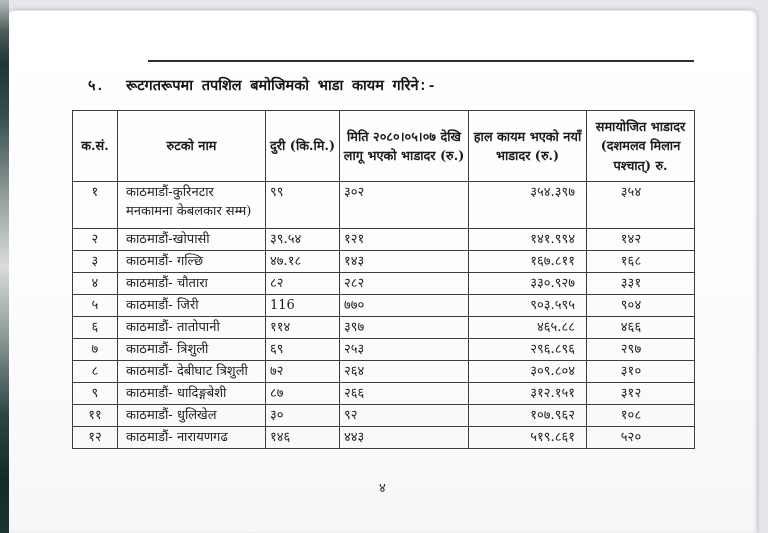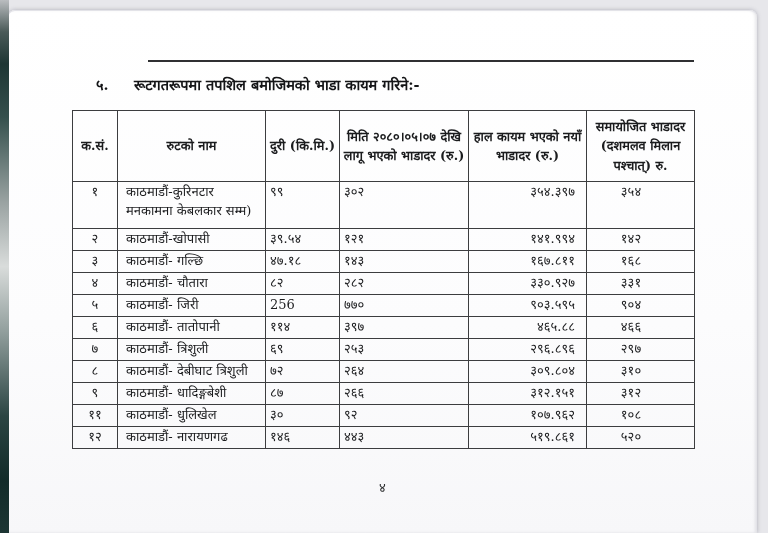--- a/index.html
+++ b/index.html
@@ -26,22 +26,22 @@
   .gazette-header{
     position:absolute;left:130px;top:26px;width:560px;
     text-align:center;font-size:13.5px;font-weight:bold;color:#17181a;
     letter-spacing:.2px;white-space:nowrap;
   }
   .header-rule{
     position:absolute;left:140px;top:50px;width:546px;height:0;
     border-top:2px solid #2f3032;
   }
   .section-line{
-    position:absolute;left:88px;top:64px;width:620px;
-    font-size:14.5px;font-weight:bold;color:#141517;
+    position:absolute;left:80px;top:64px;width:620px;
+    font-size:14.5px;font-weight:bold;color:#141517;font-family:Liberation Mono, monospace;
   }
   .section-line .sec-num{display:inline-block;width:38px;}
   .fare-table{
     position:absolute;left:64px;top:100px;width:622px;
     border-collapse:collapse;table-layout:fixed;
     font-size:13px;color:#1b1c1e;
   }
   .fare-table th,.fare-table td{
     border:1.6px solid #3c3d3f;overflow:hidden;
     padding:1px 4px;line-height:1.45;
@@ -126,21 +126,21 @@
           <td class="col1">४</td>
           <td class="col2">काठमाडौं- चौतारा</td>
           <td class="col3">८२</td>
           <td class="col4">२८२</td>
           <td class="col5">३३०.९२७</td>
           <td class="col6">३३१</td>
         </tr>
         <tr>
           <td class="col1">५</td>
           <td class="col2">काठमाडौं- जिरी</td>
-          <td class="col3">256</td>
+          <td class="col3">116</td>
           <td class="col4">७७०</td>
           <td class="col5">९०३.५९५</td>
           <td class="col6">९०४</td>
         </tr>
         <tr>
           <td class="col1">६</td>
           <td class="col2">काठमाडौं- तातोपानी</td>
           <td class="col3">११४</td>
           <td class="col4">३९७</td>
           <td class="col5">४६५.८८</td>

